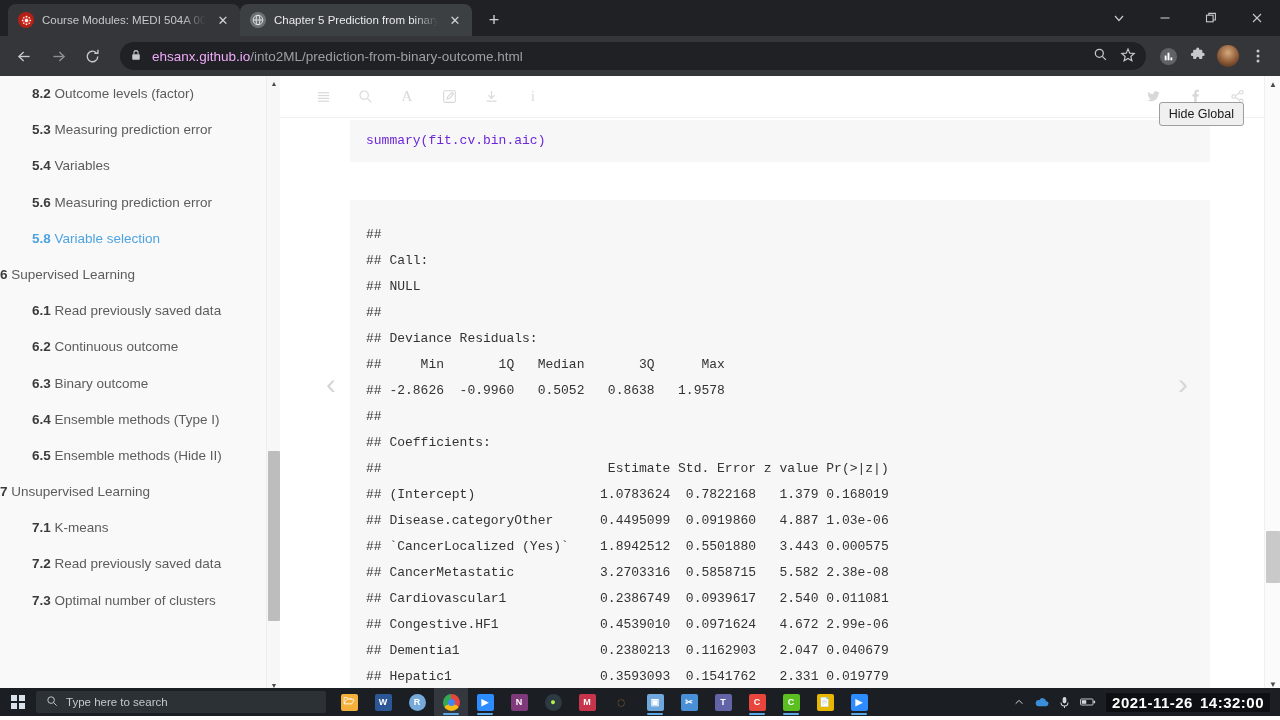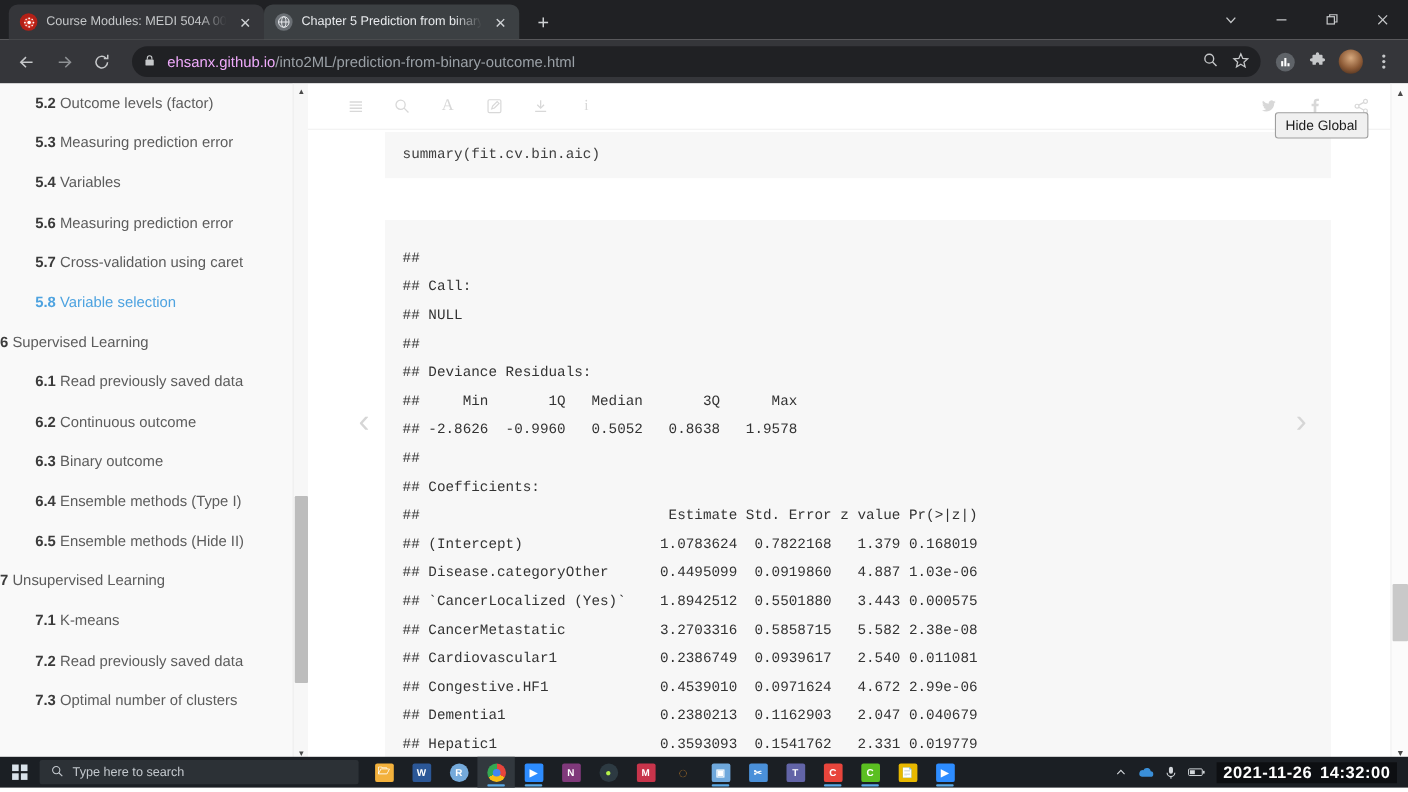--- a/index.html
+++ b/index.html
@@ -169,21 +169,21 @@
     padding-top: 2px;
   }
   .codeblock {
     background: #f7f7f7;
     padding: 14px 16px;
     font-family: "Liberation Mono", monospace;
     font-size: 13px; line-height: 1.05;
     white-space: pre;
     color: #333;
   }
-  .codeblock.src { color: #404040; }
+  .codeblock.src { color: #6d28d9; }
   .codeblock.out { color: #333333; margin-top: 38px; padding-top: 22px; }
   .codeblock.out .ln { display: block; height: 26px; line-height: 26px; }
 
   .page-nav {
     position: absolute; top: 0; bottom: 0;
     width: 54px;
     display: flex; align-items: center; justify-content: center;
     color: #d6d6d6; font-size: 30px; font-weight: 200;
   }
   .page-nav.prev { left: 24px; }
@@ -401,25 +401,24 @@
           <circle cx="8" cy="8" r="1.5"></circle>
           <circle cx="8" cy="13" r="1.5"></circle>
         </svg>
     </div>
   </div>
 
   <div id="page-viewport">
 
     <div class="booksidebar">
       <div class="toc" id="toc-list">
-          <div class="toc-item lvl2"><span class="num">5.2</span><span> Outcome levels (factor)</span></div>
+          <div class="toc-item lvl2"><span class="num">8.2</span><span> Outcome levels (factor)</span></div>
           <div class="toc-item lvl2"><span class="num">5.3</span><span> Measuring prediction error</span></div>
           <div class="toc-item lvl2"><span class="num">5.4</span><span> Variables</span></div>
           <div class="toc-item lvl2"><span class="num">5.6</span><span> Measuring prediction error</span></div>
-          <div class="toc-item lvl2"><span class="num">5.7</span><span> Cross-validation using caret</span></div>
           <div class="toc-item lvl2 active"><span class="num">5.8</span><span> Variable selection</span></div>
           <div class="toc-item lvl1"><span class="num">6</span><span> Supervised Learning</span></div>
           <div class="toc-item lvl2"><span class="num">6.1</span><span> Read previously saved data</span></div>
           <div class="toc-item lvl2"><span class="num">6.2</span><span> Continuous outcome</span></div>
           <div class="toc-item lvl2"><span class="num">6.3</span><span> Binary outcome</span></div>
           <div class="toc-item lvl2"><span class="num">6.4</span><span> Ensemble methods (Type I)</span></div>
           <div class="toc-item lvl2"><span class="num">6.5</span><span> Ensemble methods (Hide II)</span></div>
           <div class="toc-item lvl1"><span class="num">7</span><span> Unsupervised Learning</span></div>
           <div class="toc-item lvl2"><span class="num">7.1</span><span> K-means</span></div>
           <div class="toc-item lvl2"><span class="num">7.2</span><span> Read previously saved data</span></div>

